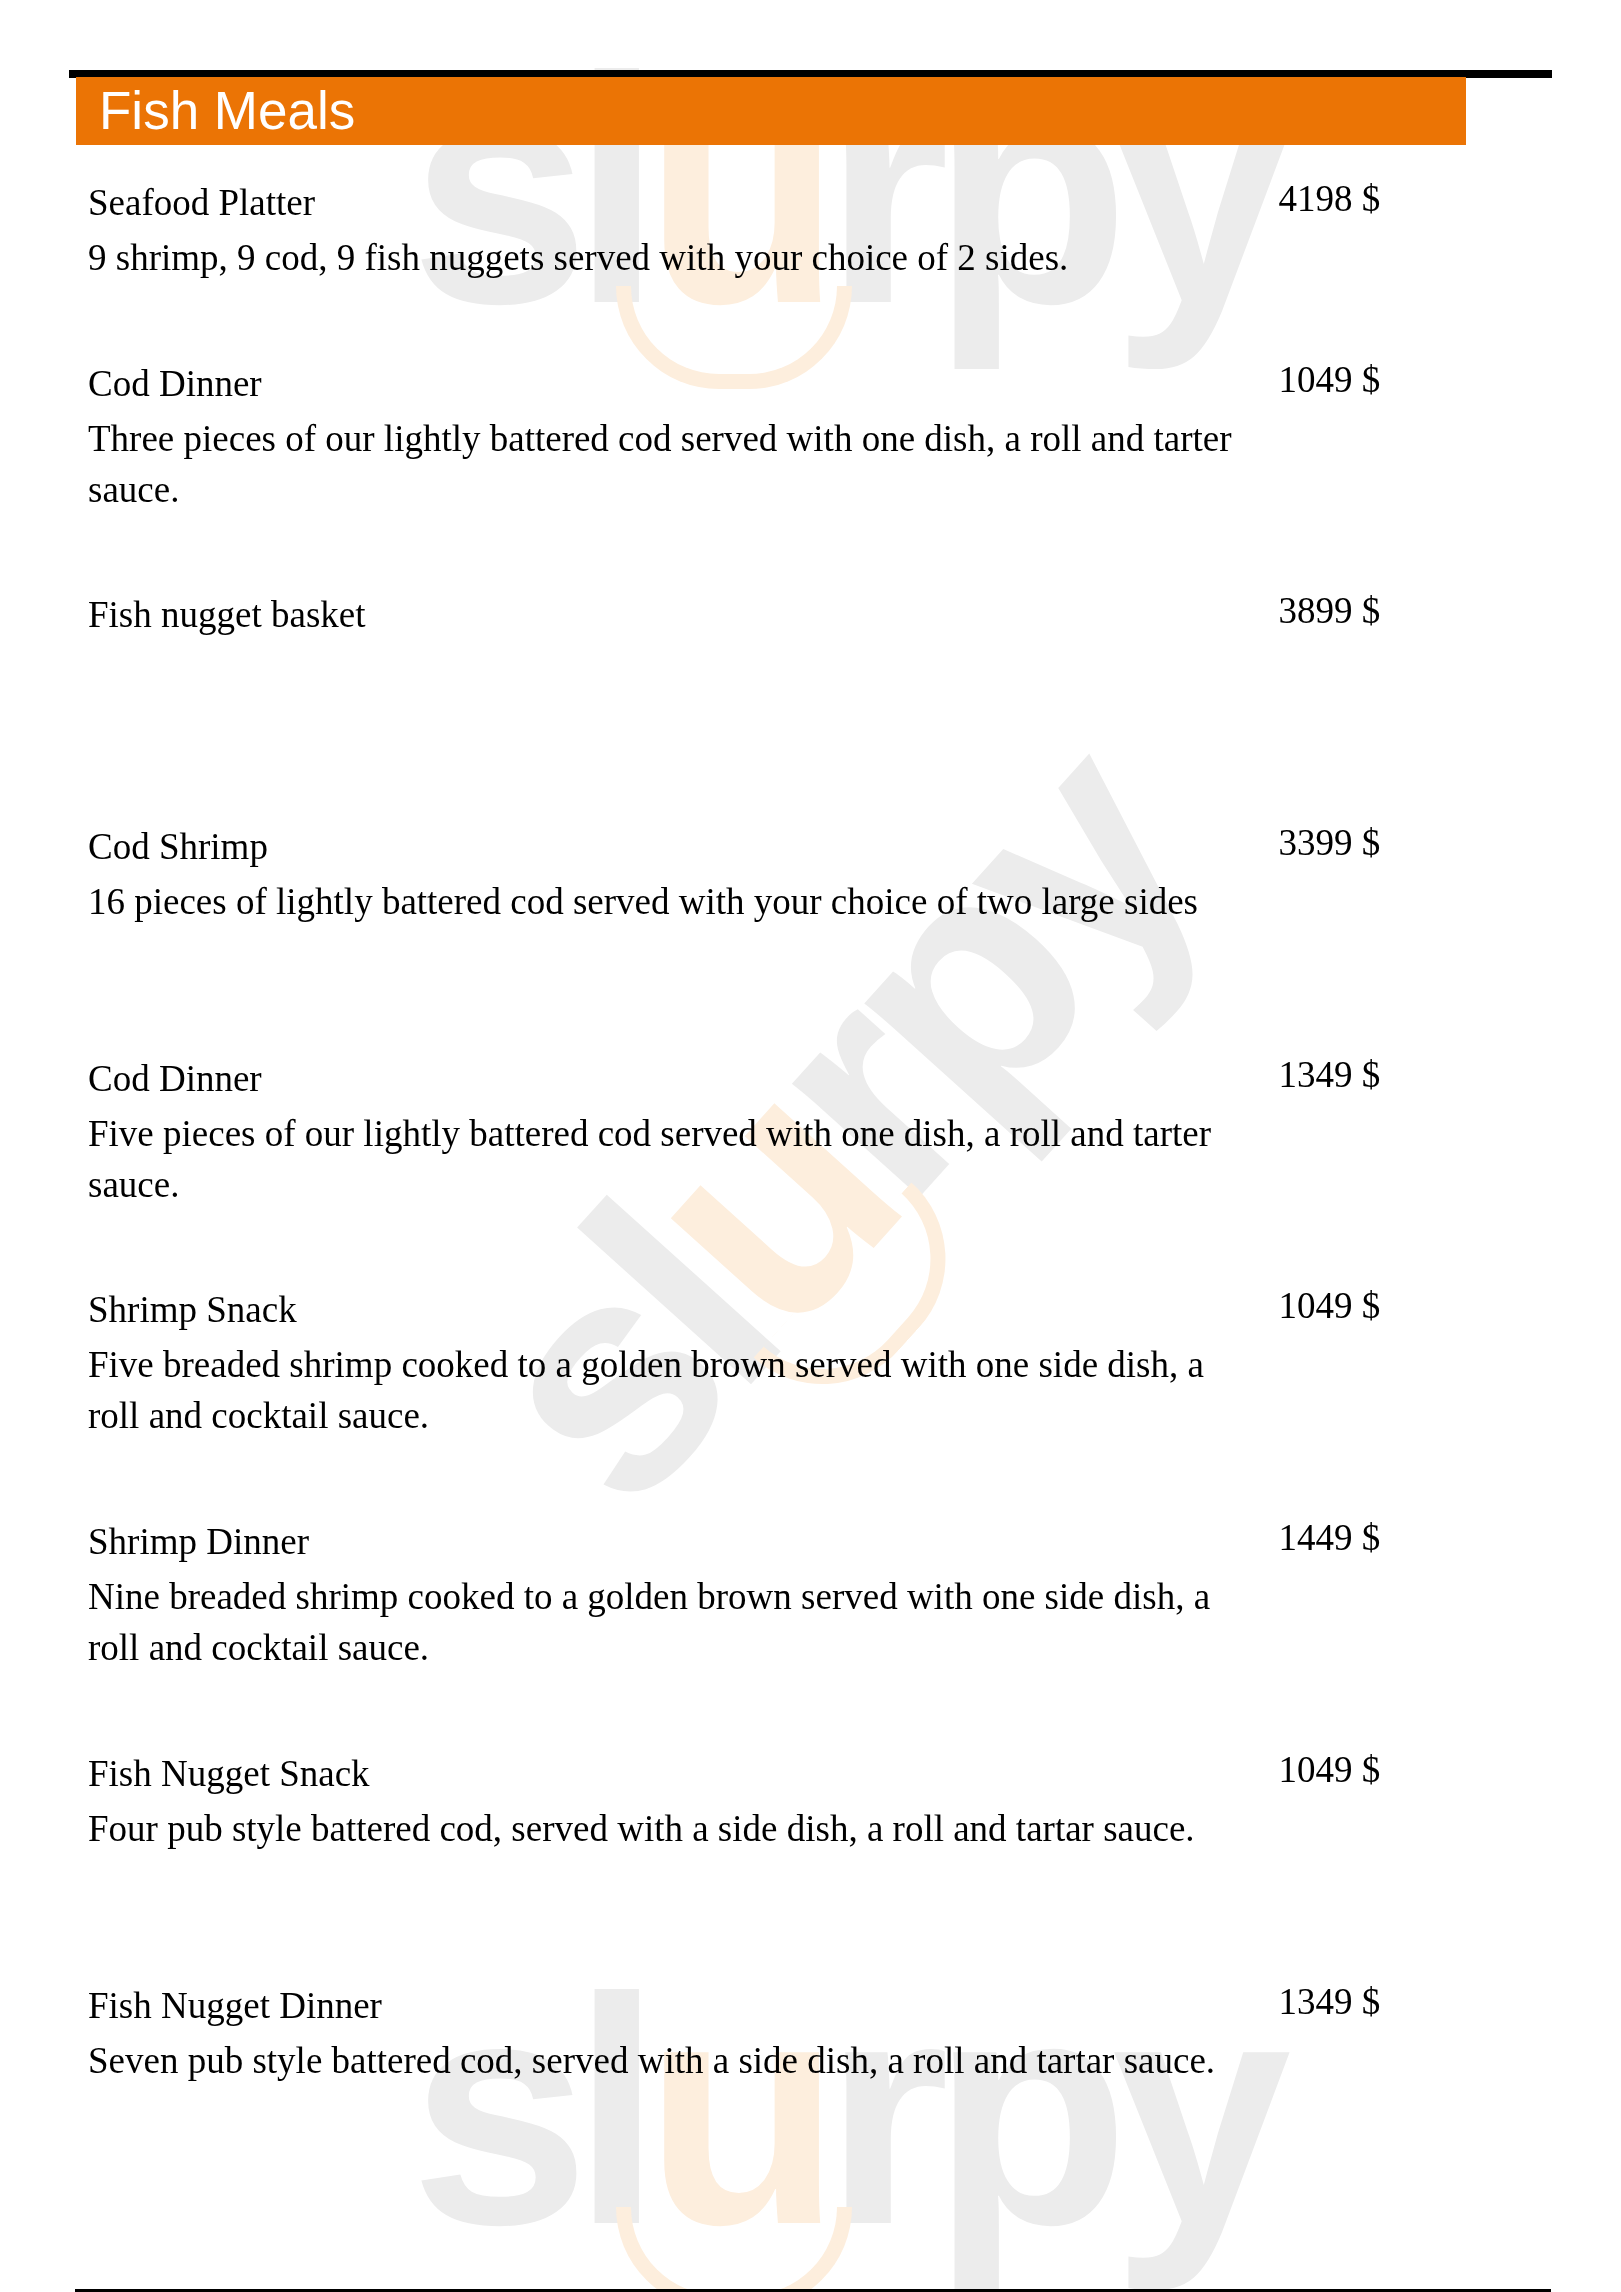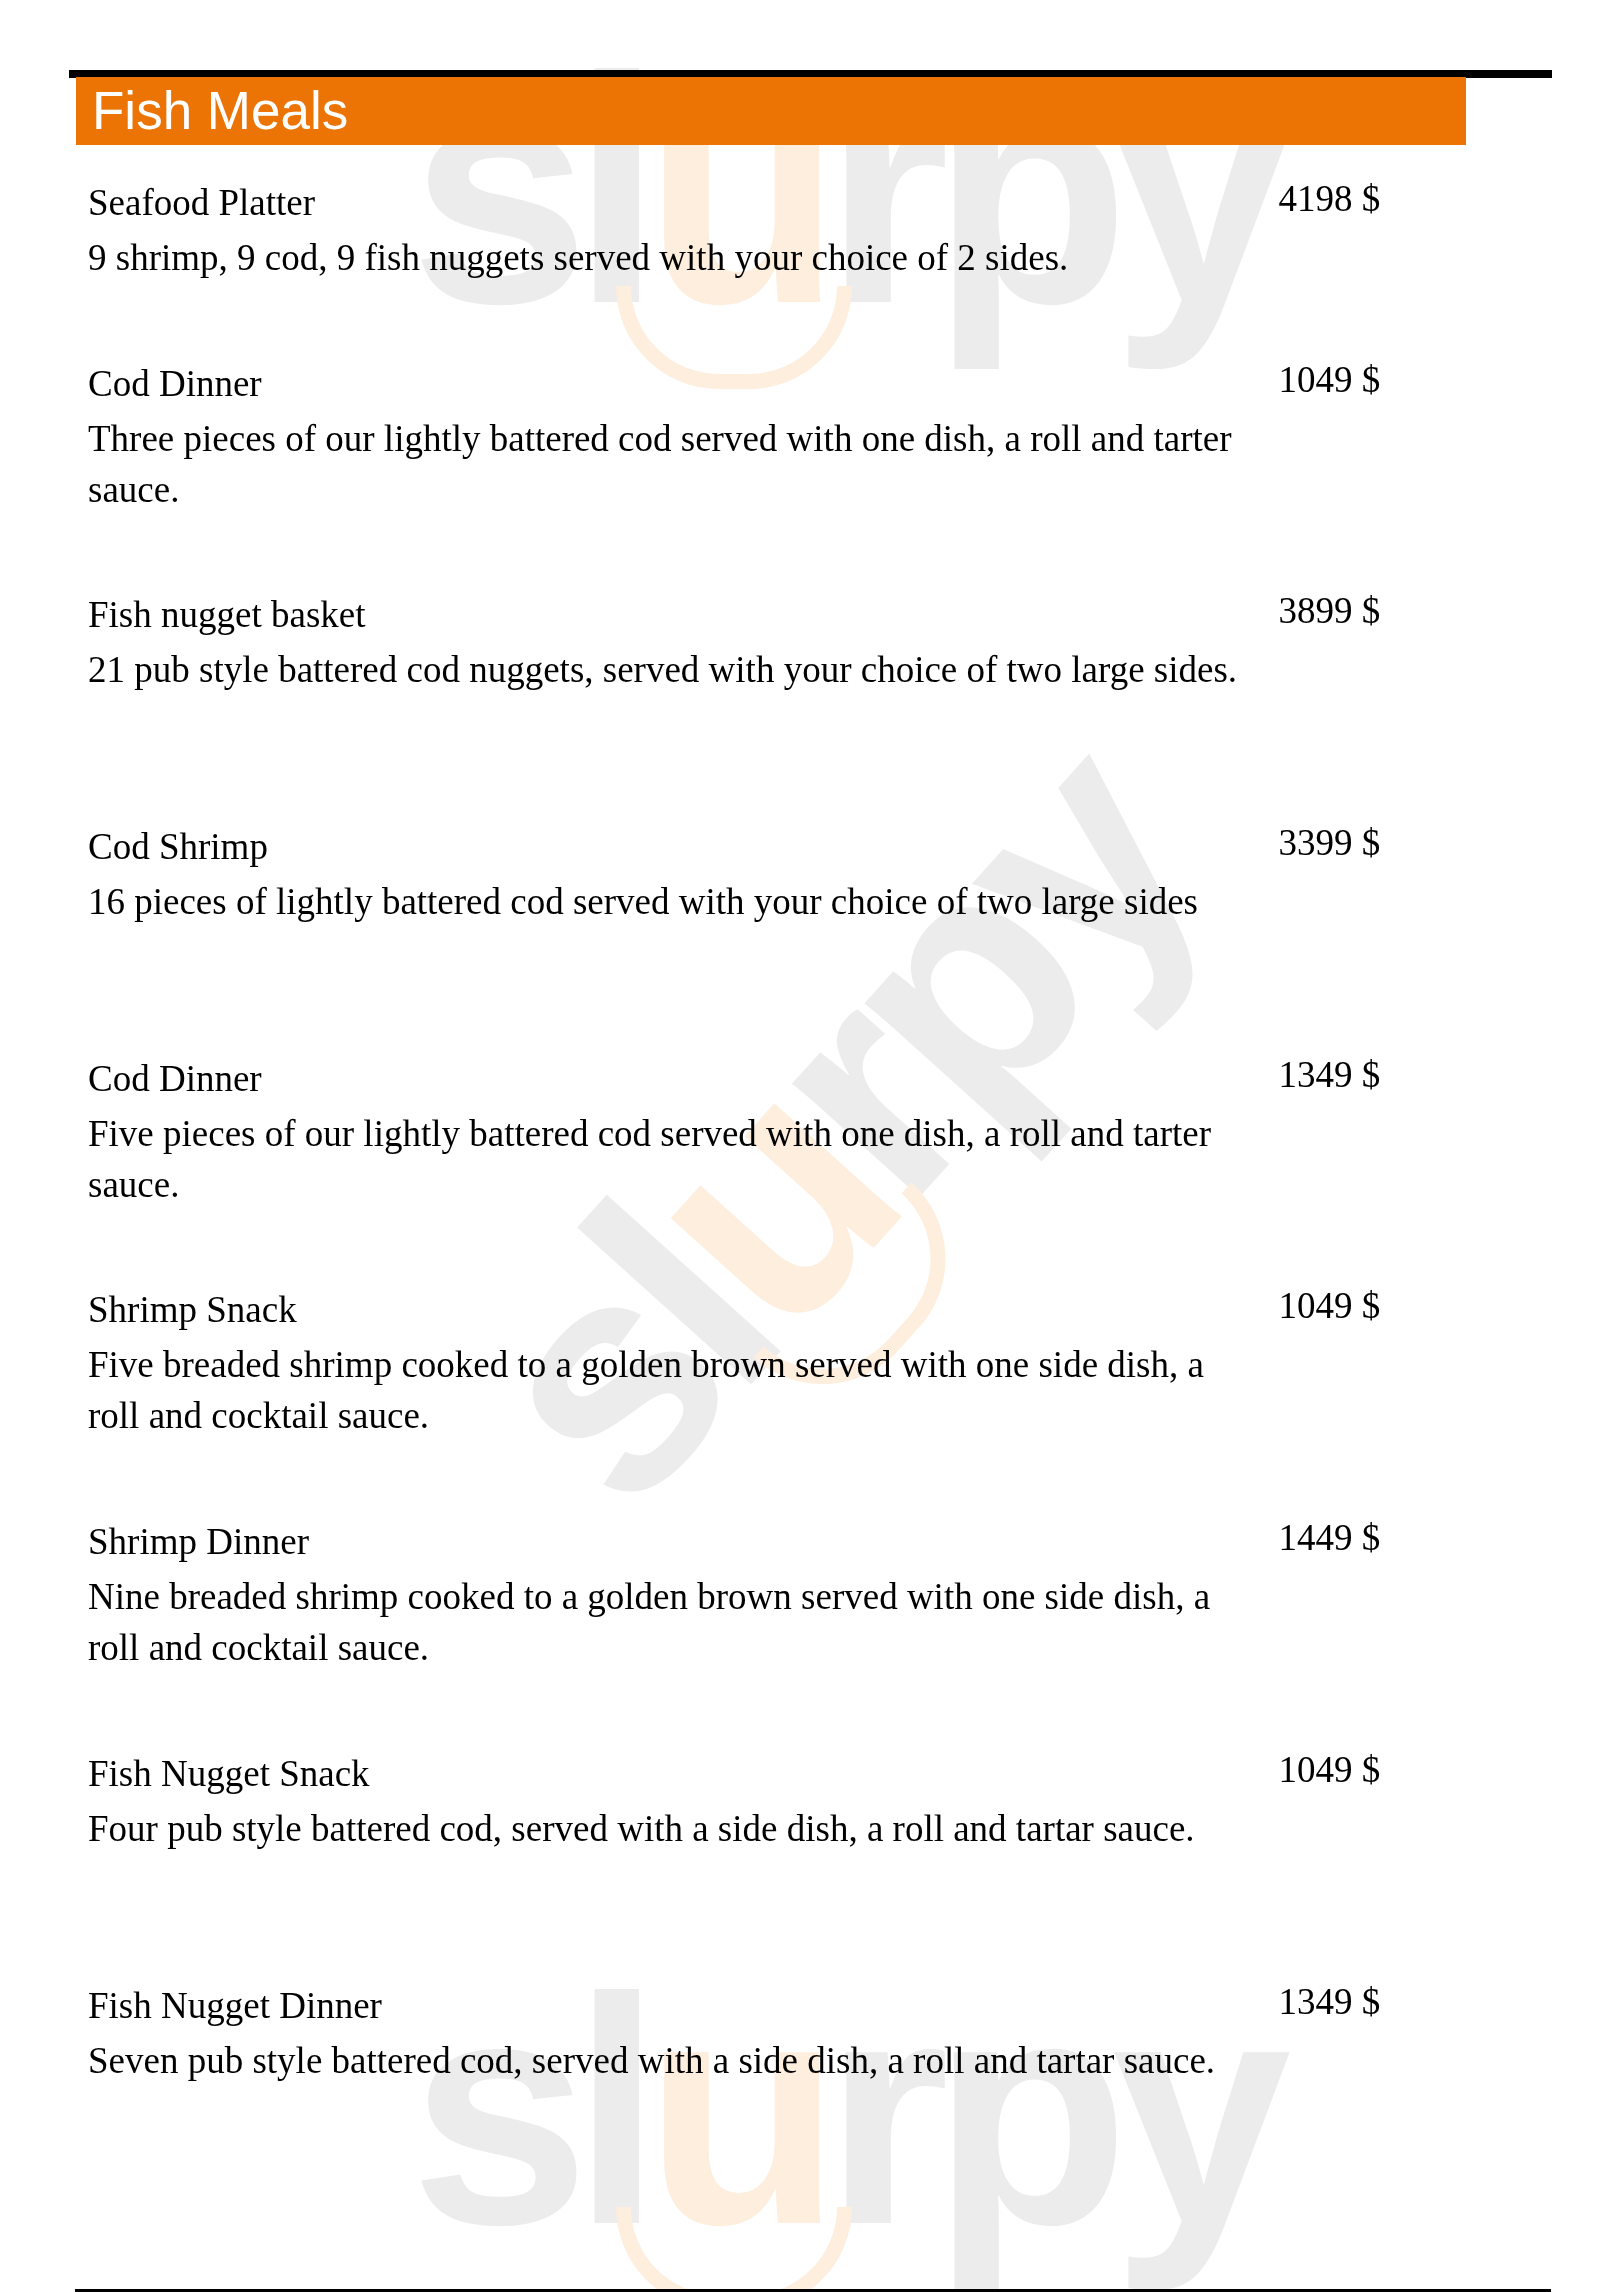--- a/index.html
+++ b/index.html
@@ -9,21 +9,21 @@
     font-family: "Liberation Serif", "DejaVu Serif", serif;
     color: #000;
   }
   .rule-top { position: absolute; left: 69px; top: 70px; width: 1483px; height: 7.8px; background: #000; }
   .rule-bottom { position: absolute; left: 75px; top: 2289px; width: 1476px; height: 2.9px; background: #000; }
   .section-band {
     position: absolute; left: 76px; top: 77px; width: 1390px; height: 68px;
     background: var(--accent, #EB7405);
   }
   .section-title {
-    position: absolute; left: 16px; top: 2px;
+    position: absolute; left: 23px; top: 2px;
     font-family: "Liberation Sans", "DejaVu Sans", sans-serif;
     font-size: 53px; line-height: 63px; color: #fff; white-space: nowrap;
   }
   
   .wm {
     position: absolute; pointer-events: none;
     font-family: "Liberation Sans", "DejaVu Sans", sans-serif;
     font-weight: bold; font-size: 323px; line-height: 1; letter-spacing: -17.6px;
     white-space: nowrap; z-index: 0;
   }
@@ -75,21 +75,20 @@
 </div>
 
 <div class="menu-item" style="top:354px">
   <p class="item-name">Cod Dinner</p>
   <p class="item-desc">Three pieces of our lightly battered cod served with one dish, a roll and tarter sauce.</p>
   <div class="item-price">1049 $</div>
 </div>
 
 <div class="menu-item" style="top:585px">
   <p class="item-name">Fish nugget basket</p>
-  <p class="item-desc">21 pub style battered cod nuggets, served with your choice of two large sides.</p>
   <div class="item-price">3899 $</div>
 </div>
 
 <div class="menu-item" style="top:817px">
   <p class="item-name">Cod Shrimp</p>
   <p class="item-desc">16 pieces of lightly battered cod served with your choice of two large sides</p>
   <div class="item-price">3399 $</div>
 </div>
 
 <div class="menu-item" style="top:1049px">

